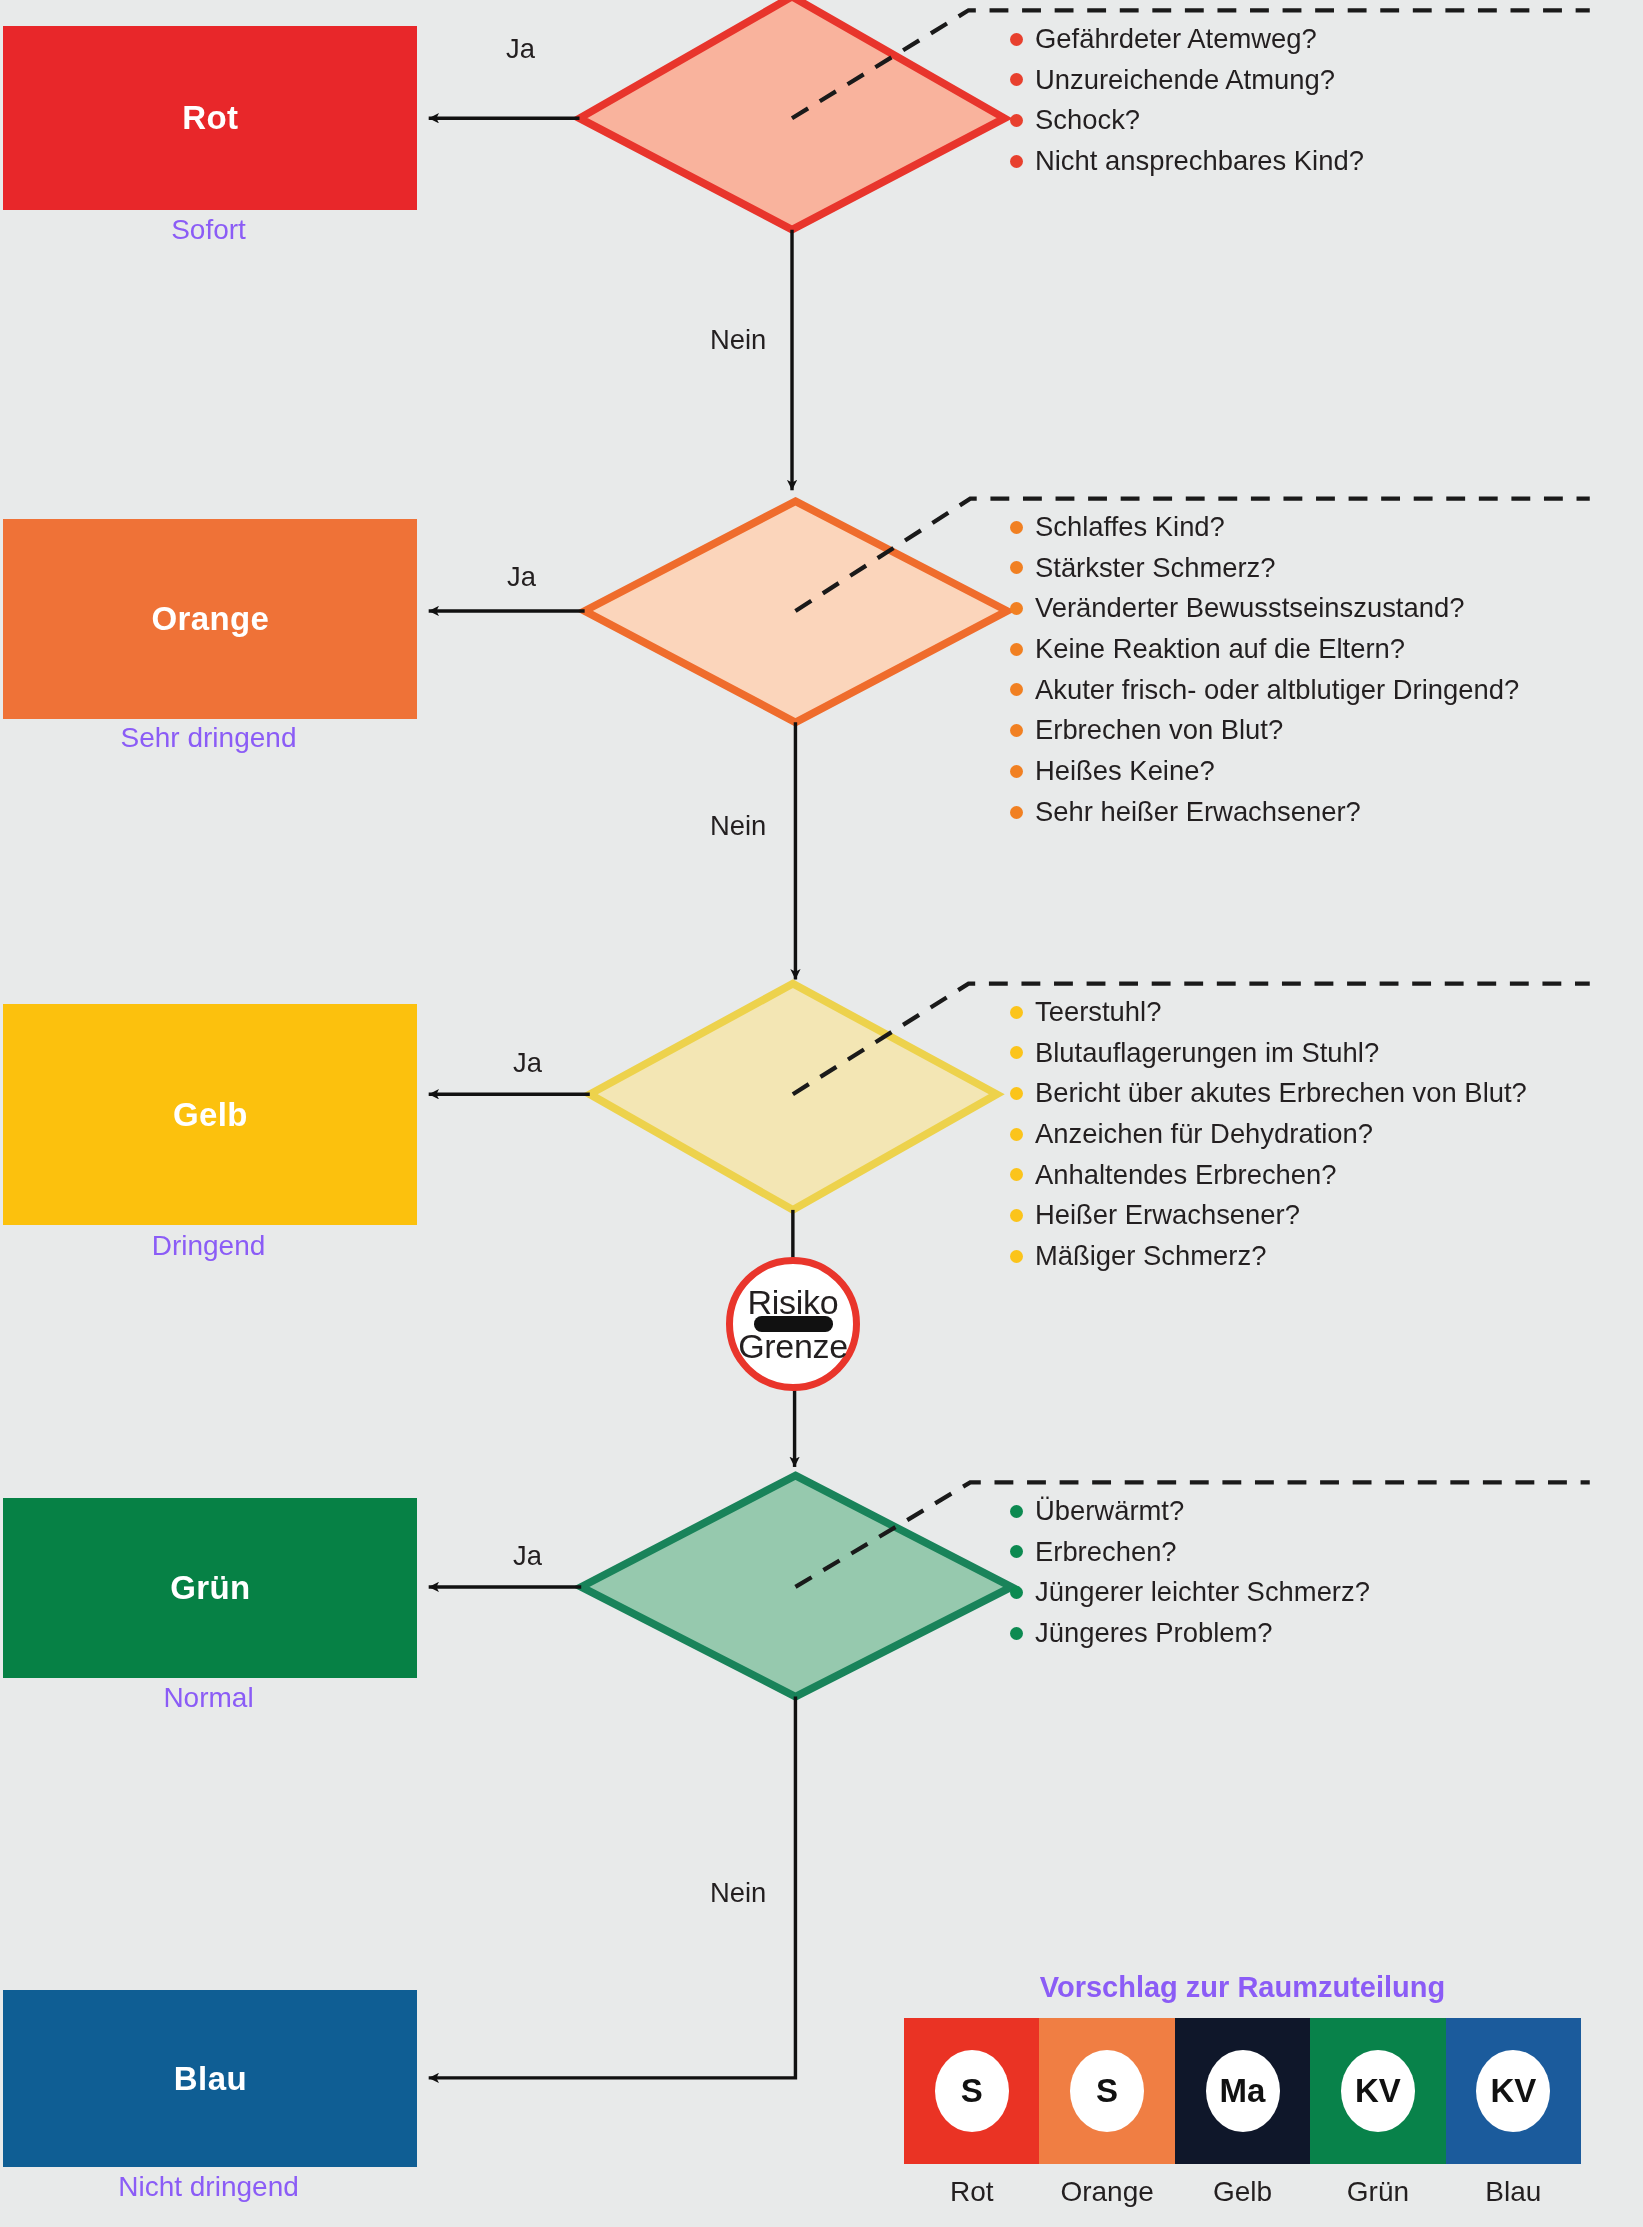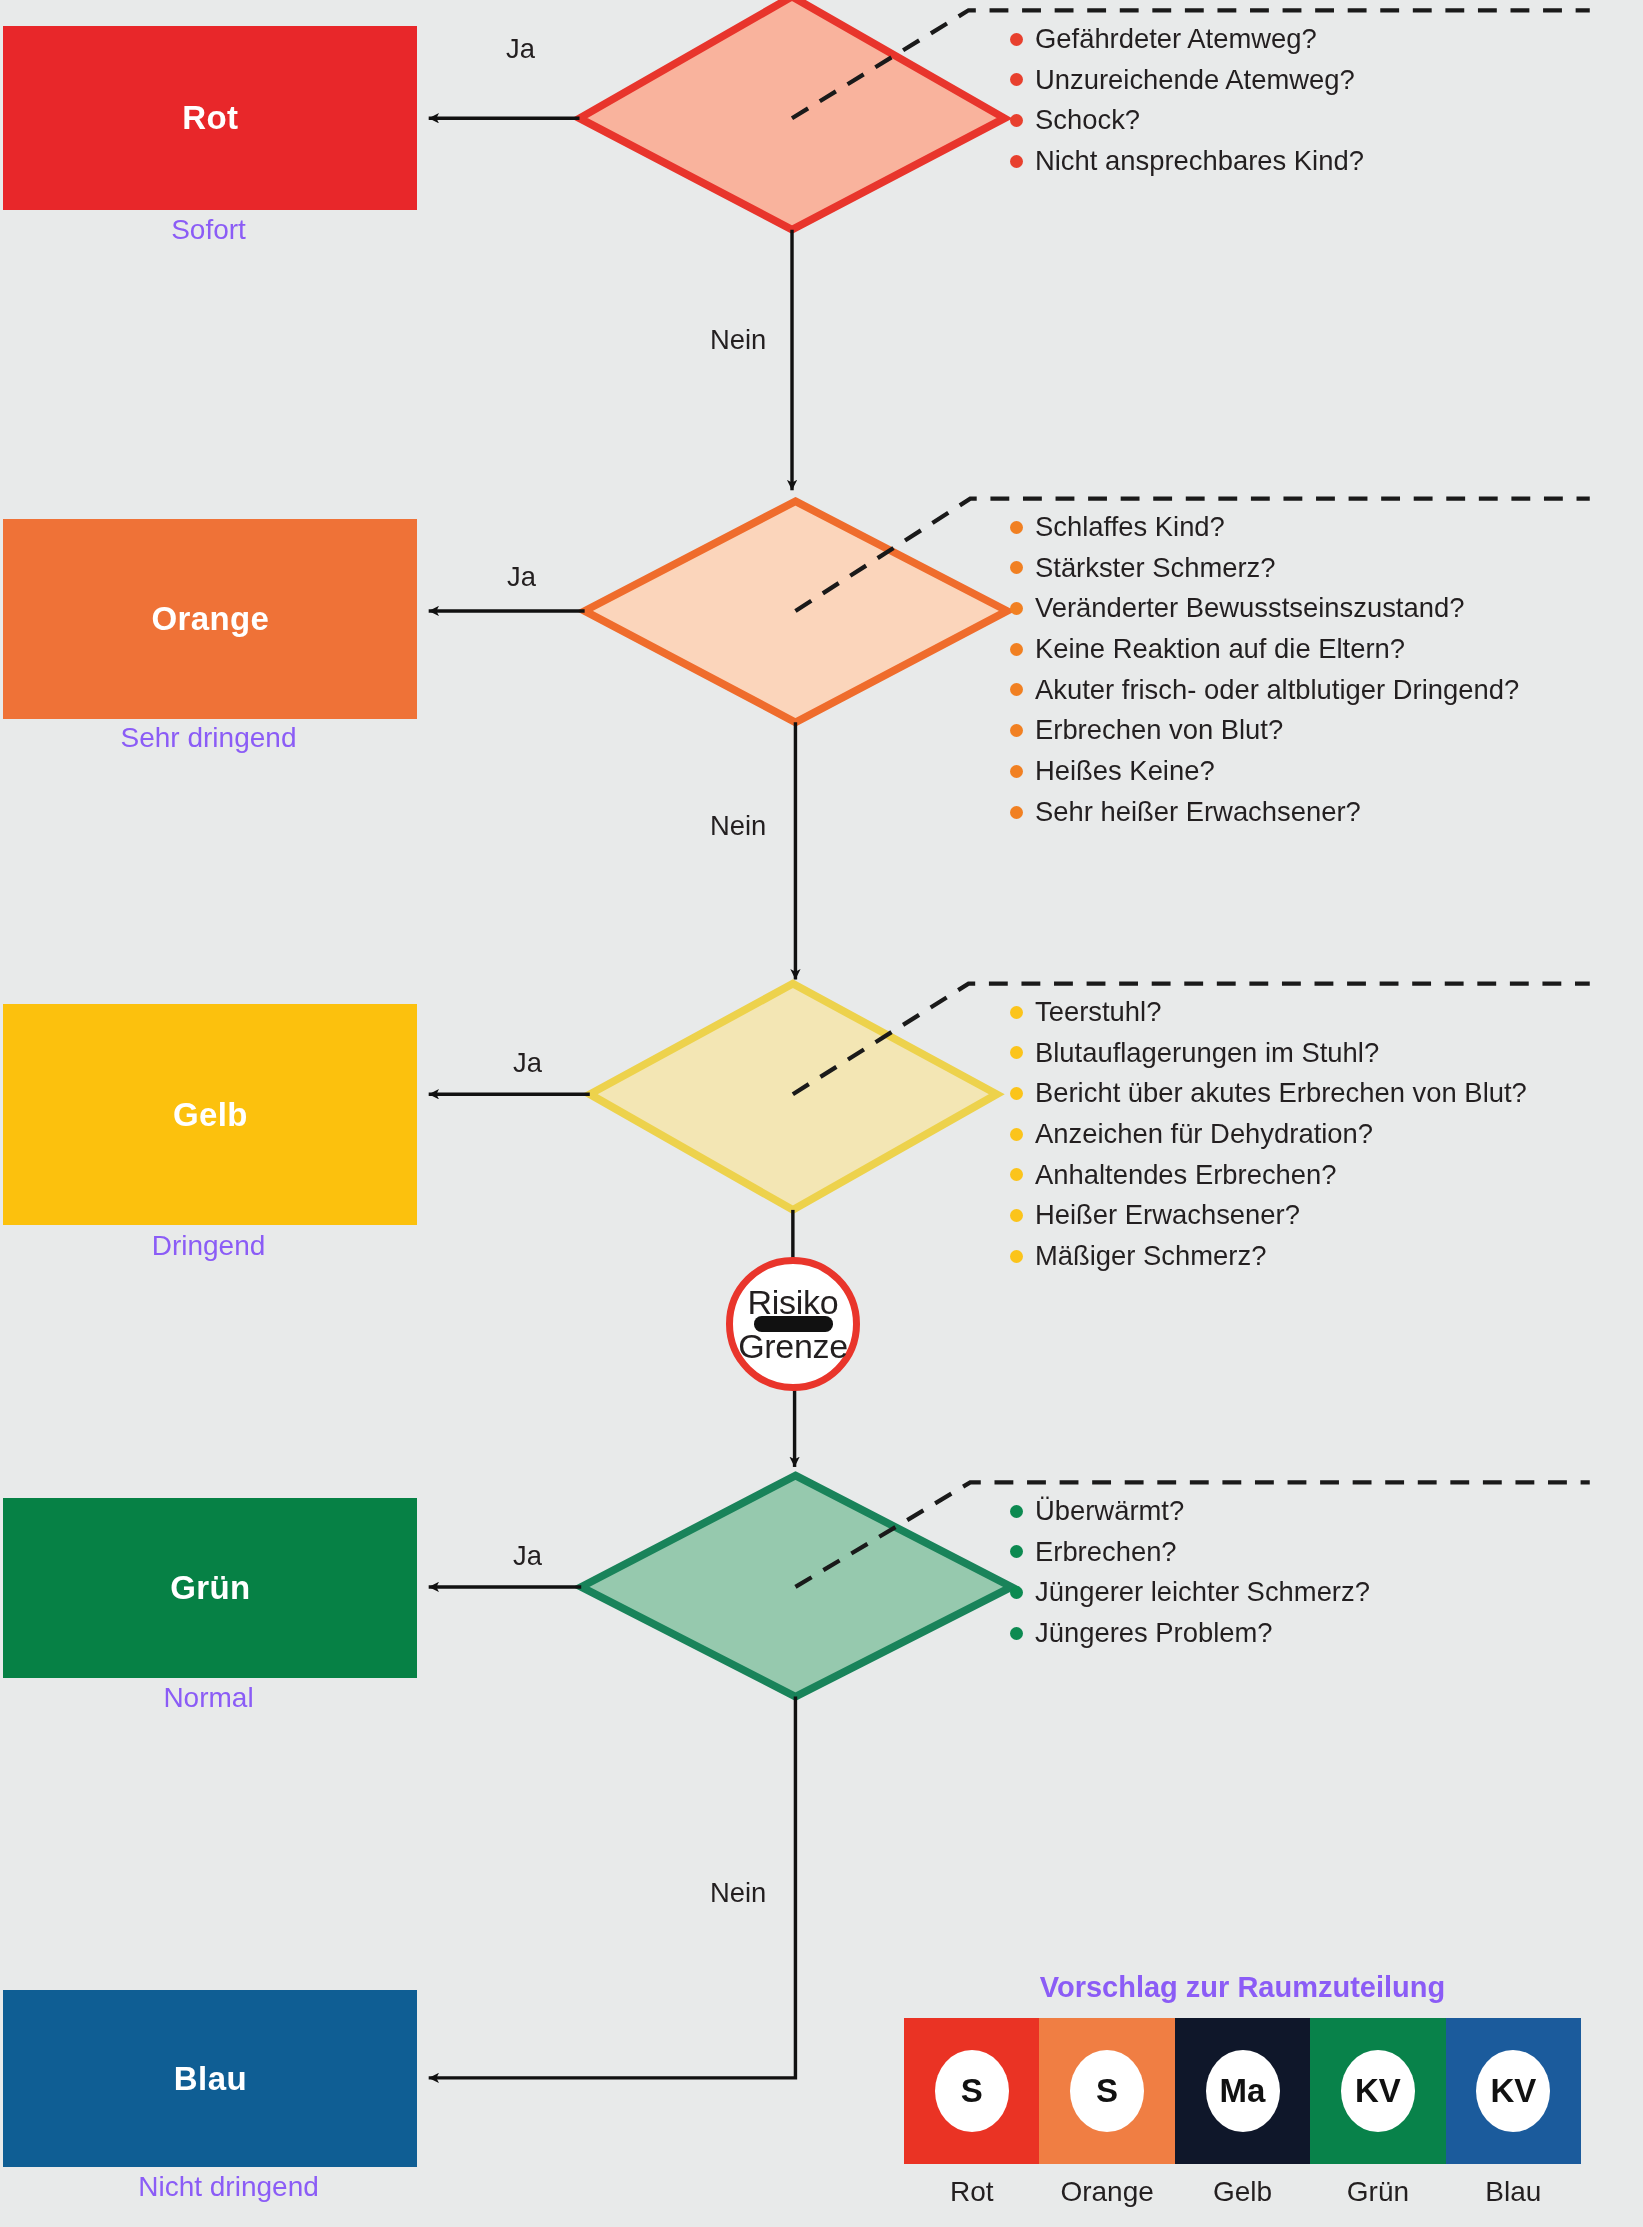--- a/index.html
+++ b/index.html
@@ -34,21 +34,21 @@
     right:0;
     text-align:center;
     font-size:28px;
     color:#8b5cf6;
     white-space:nowrap;
   }
   .sl-red   {left:0;  top:214px;  width:417px;}
   .sl-orange{left:0;  top:722px;  width:417px;}
   .sl-yellow{left:0;  top:1230px; width:417px;}
   .sl-green {left:0;  top:1682px; width:417px;}
-  .sl-blue  {left:0;  top:2171px; width:417px;padding-left:20px;}
+  .sl-blue  {left:0;  top:2171px; width:417px;}
 
   
   svg.overlay{position:absolute;left:0;top:0;width:1644px;height:2227px;pointer-events:none;}
 
   
   .qlist{position:absolute;}
   .qitem{
     display:flex;align-items:flex-start;
     font-size:27.4px;
     line-height:39px;
@@ -201,21 +201,21 @@
   <div class="edgelabel" style="left:513px;top:1540px;">Ja</div>
   <div class="edgelabel" style="left:710px;top:1877px;">Nein</div>
 
   <div class="qlist q-red">
     <div class="qitem">
         <span class="qdot dot-red"></span>
         <span>Gefährdeter Atemweg?</span>
       </div>
     <div class="qitem">
         <span class="qdot dot-red"></span>
-        <span>Unzureichende Atemweg?</span>
+        <span>Unzureichende Atmung?</span>
       </div>
     <div class="qitem">
         <span class="qdot dot-red"></span>
         <span>Schock?</span>
       </div>
     <div class="qitem">
         <span class="qdot dot-red"></span>
         <span>Nicht ansprechbares Kind?</span>
       </div>
   </div>

